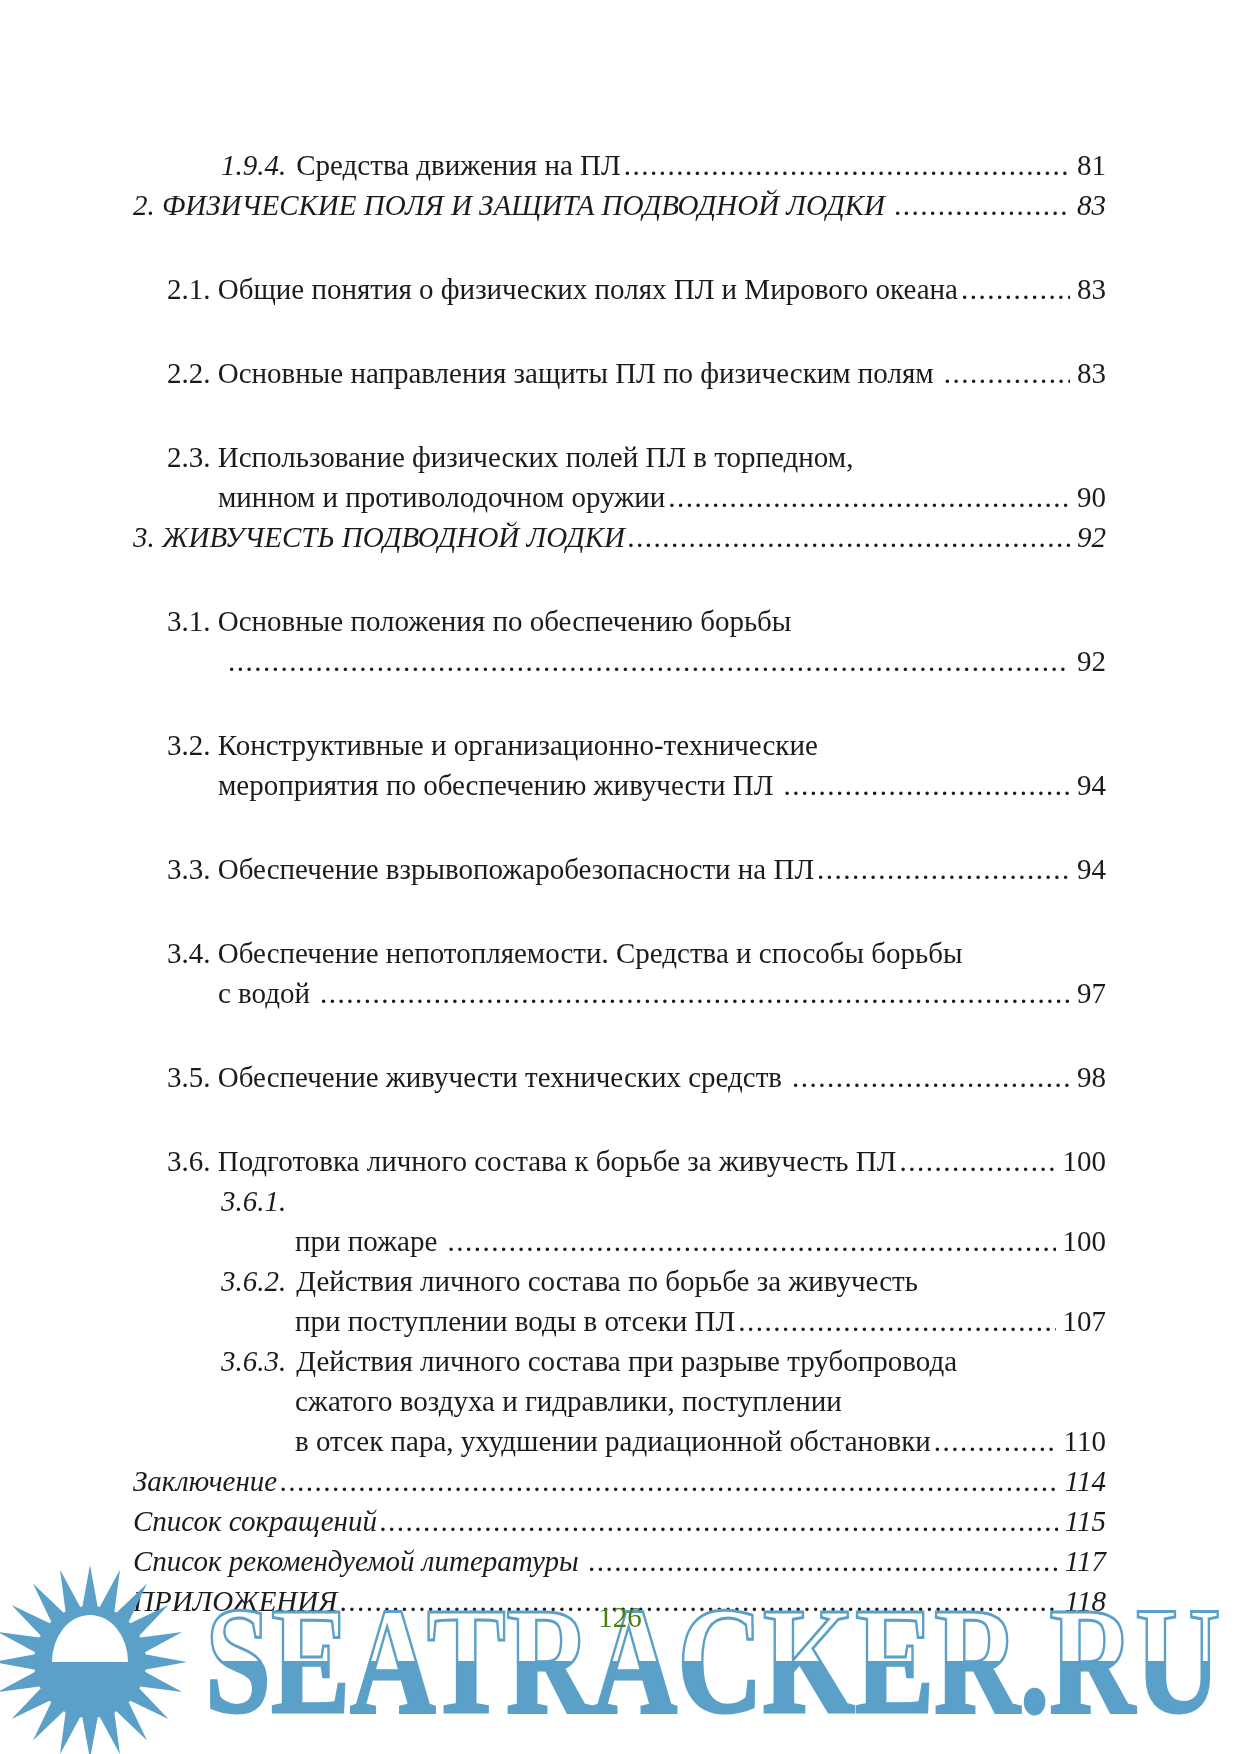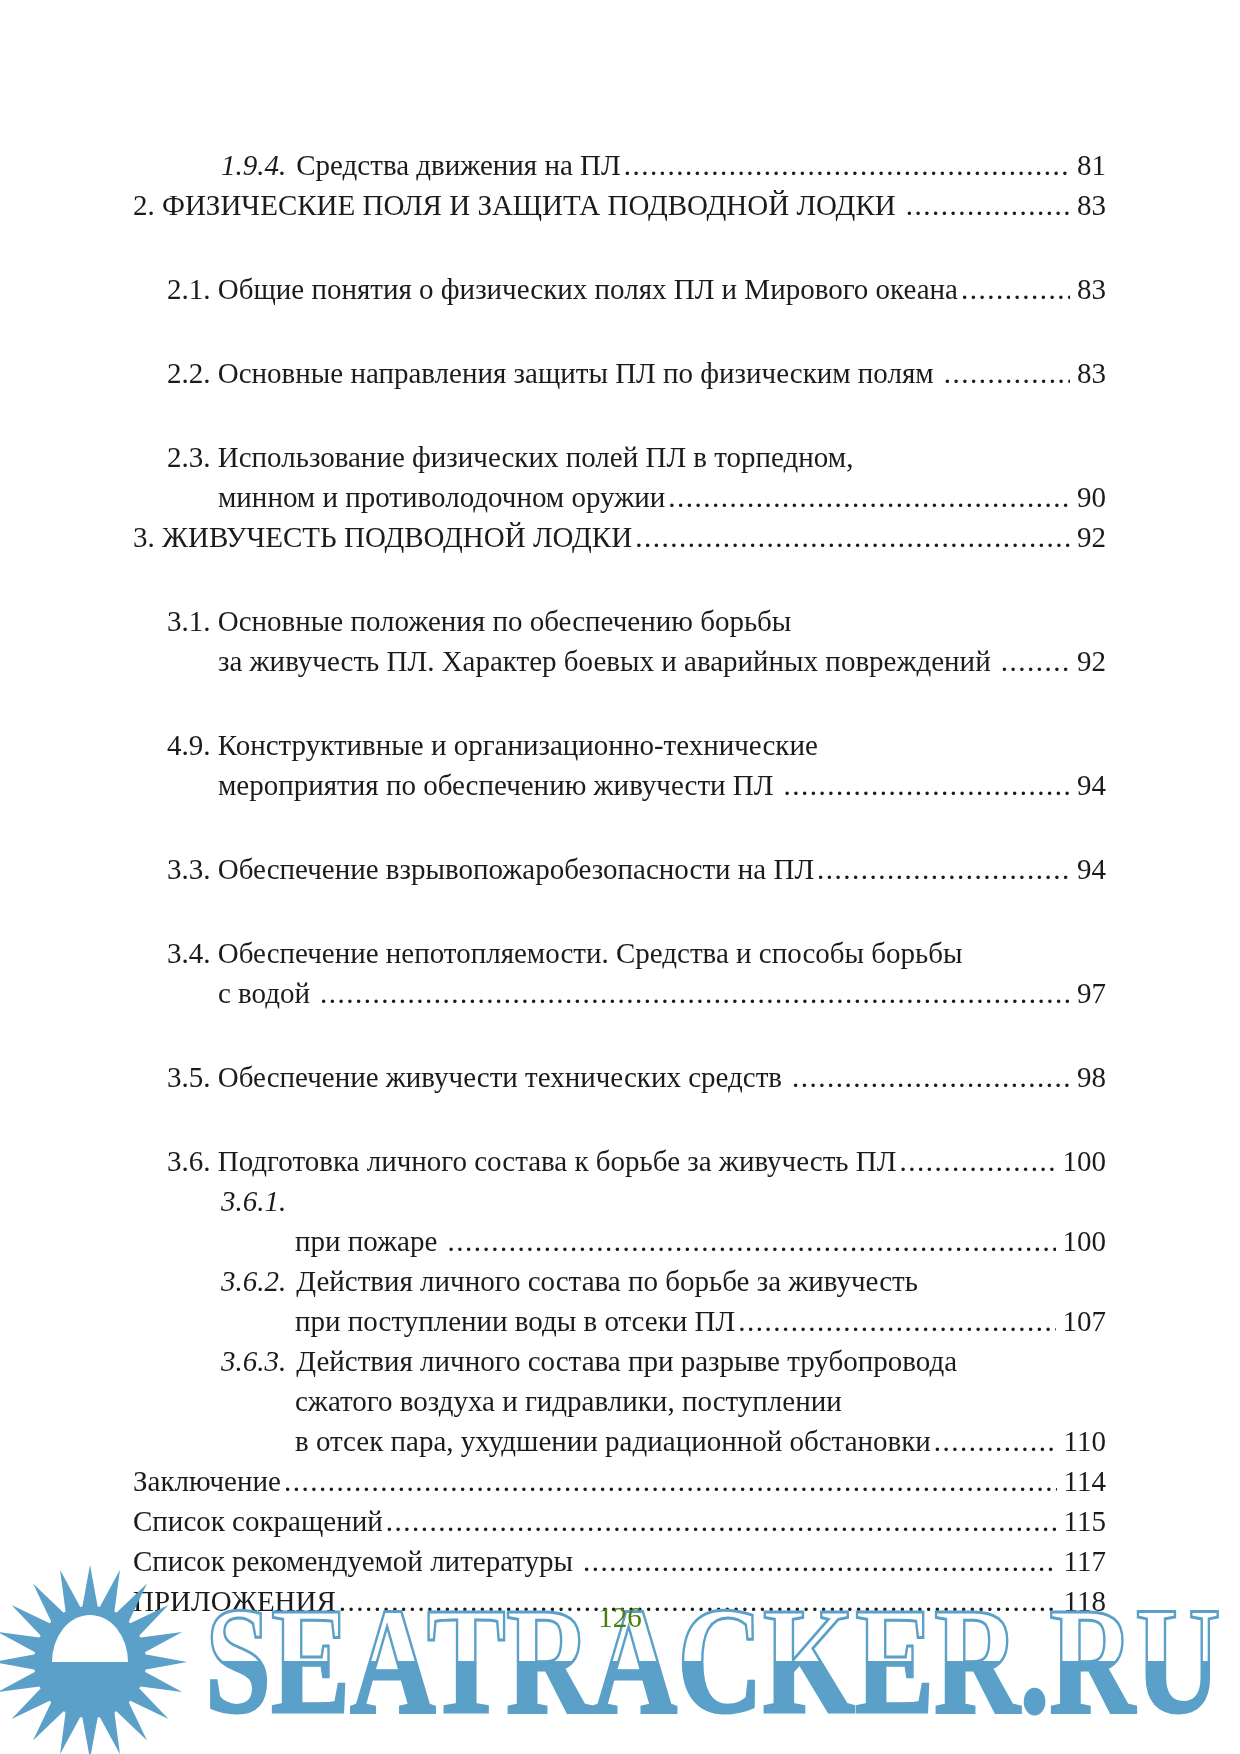--- a/index.html
+++ b/index.html
@@ -16,21 +16,21 @@
   .toc{
     position:absolute;left:133px;top:145px;width:973px;
   }
   .row{
     display:flex;align-items:center;
     height:40px;line-height:40px;
     font-size:29px;white-space:nowrap;
   }
   .row .num{font-style:italic;padding-right:10px;}
   .row .txt{flex:0 0 auto;}
-  .l0{padding-left:0;}
+  .l0{padding-left:0;font-style:italic;}
   .l1{padding-left:34px;margin-top:44px;}
   .l2{padding-left:88px;}
   .c1{padding-left:85px;font-family:Liberation Serif, serif;}
   .c2{padding-left:162px;}
   .dots{
     flex:1 1 auto;overflow:hidden;
     letter-spacing:1.5px;padding-left:3px;
     min-width:0;
   }
   .dots.gap{padding-left:10px;}
@@ -99,26 +99,25 @@
       </div>
       <div class="row l0">
         <span class="txt">3. ЖИВУЧЕСТЬ ПОДВОДНОЙ ЛОДКИ</span>
         <span class="dots">....................................................................................................................................................................................</span>
         <span class="pg">92</span>
       </div>
       <div class="row l1">
         <span class="txt">3.1. Основные положения по обеспечению борьбы</span>
       </div>
       <div class="row c1">
-        <span class="txt">за живучесть ПЛ. Характер боевых и аварийных повреждений</span>
         <span class="dots gap">....................................................................................................................................................................................</span>
         <span class="pg">92</span>
       </div>
       <div class="row l1">
-        <span class="txt">4.9. Конструктивные и организационно-технические</span>
+        <span class="txt">3.2. Конструктивные и организационно-технические</span>
       </div>
       <div class="row c1">
         <span class="txt">мероприятия по обеспечению живучести ПЛ</span>
         <span class="dots gap">....................................................................................................................................................................................</span>
         <span class="pg">94</span>
       </div>
       <div class="row l1">
         <span class="txt">3.3. Обеспечение взрывопожаробезопасности на ПЛ</span>
         <span class="dots">....................................................................................................................................................................................</span>
         <span class="pg">94</span>

